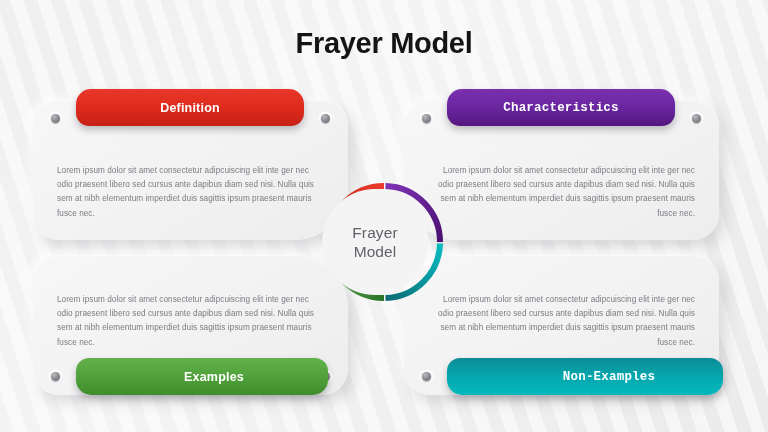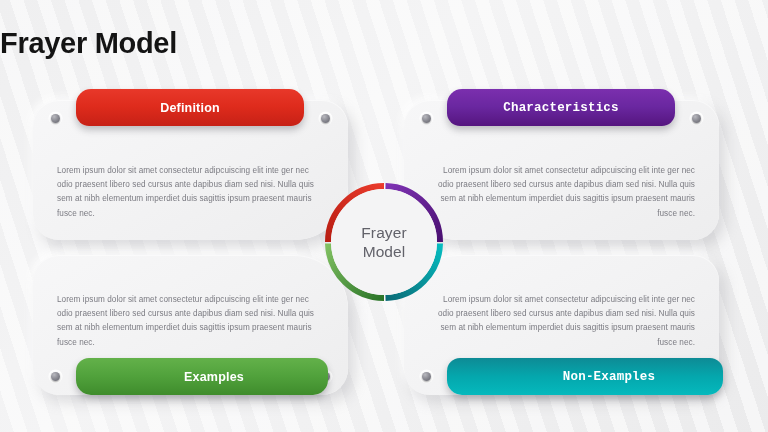--- a/index.html
+++ b/index.html
@@ -29,20 +29,21 @@
       linear-gradient(135deg, #efeff0 0%, #f4f4f5 40%, #ebebec 100%);
     overflow: hidden;
   }
 
   
   .page-title {
     position: absolute;
     top: 27px;
     left: 0;
     width: 768px;
+    text-align: center;
     font-size: 29px;
     font-weight: bold;
     letter-spacing: -0.3px;
     color: #141414;
   }
 
   
   .card {
     position: absolute;
     background: linear-gradient(150deg, #f7f7f8 0%, #f2f2f3 55%, #ededee 100%);
@@ -121,21 +122,21 @@
   .center-wrap {
     position: absolute;
     left: 318px;
     top: 176px;
     width: 132px;
     height: 132px;
   }
   .ring-svg { position: absolute; left: 0; top: 0; }
   .ring-core {
     position: absolute;
-    left: 13px; top: 13px;
+    left: 4px; top: 13px;
     width: 106px; height: 106px;
     border-radius: 50%;
     background: #f4f4f5;
     display: flex;
     flex-direction: column;
     align-items: center;
     justify-content: center;
   }
   .ring-label {
     font-size: 15.5px;

